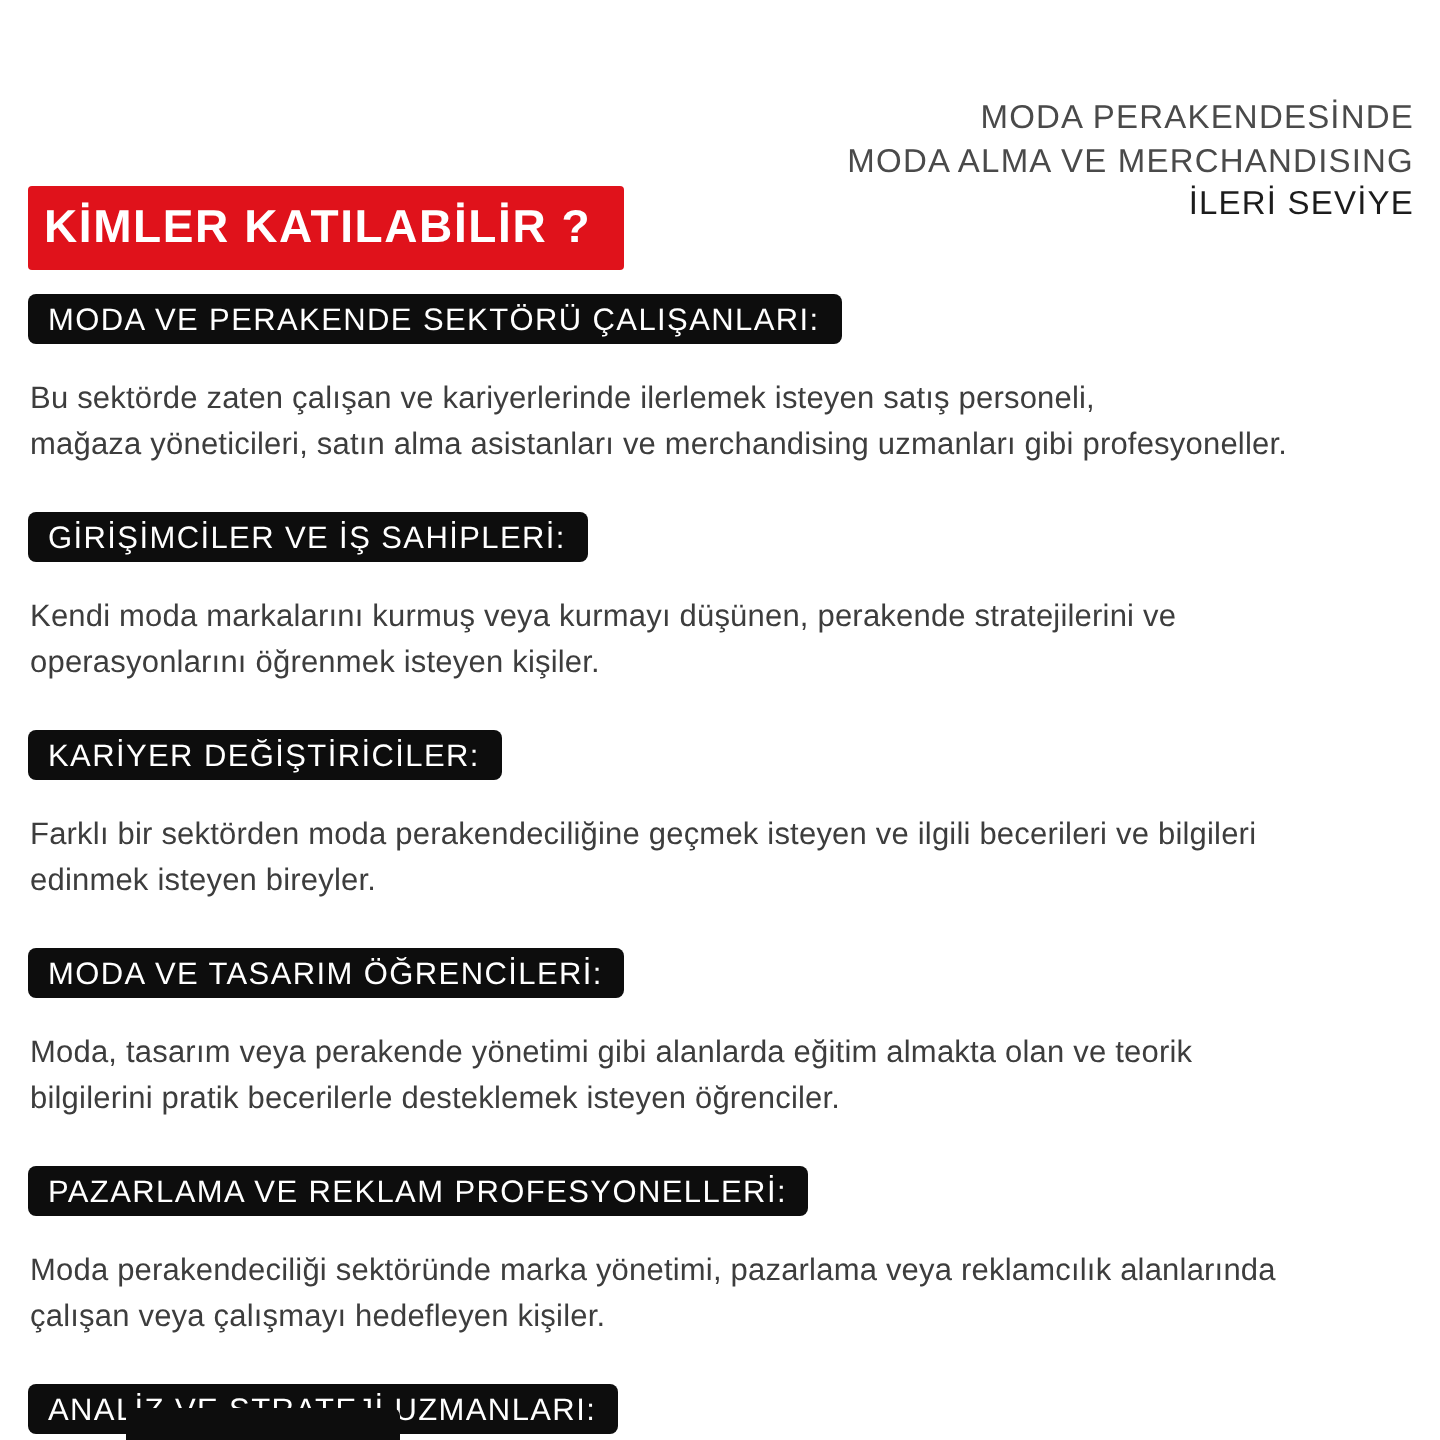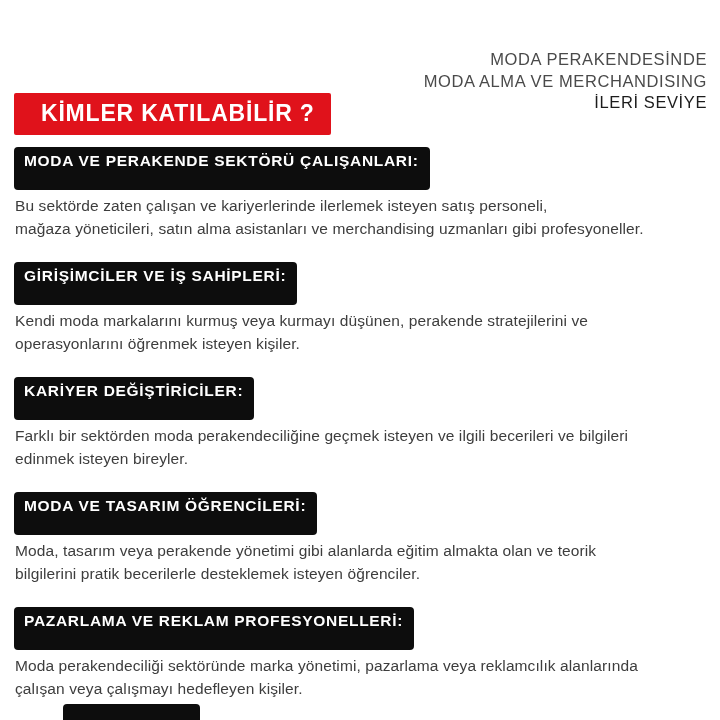--- a/index.html
+++ b/index.html
@@ -35,48 +35,48 @@
   
   .title-banner {
     position: absolute;
     left: 14px;
     top: 93px;
     background: #e0121b;
     color: #ffffff;
     font-weight: bold;
     font-size: 23px;
     letter-spacing: 0.8px;
-    padding: 7px 16px 8px 27px;
+    padding: 7px 16px 8px 8px;
     border-radius: 2px;
     white-space: nowrap;
   }
 
   
   .sections {
     position: absolute;
     top: 147px;
     left: 14px;
     right: 18px;
   }
   .section {
     margin-bottom: 22px;
   }
   .section-label {
     display: inline-block;
     background: #0d0d0d;
     color: #ffffff;
-    font-weight: bold;
+    font-weight: normal;
     font-size: 15.5px;
     letter-spacing: 0.7px;
-    padding: 5px 11px 20px 10px;
+    padding: 5px 11px 2px 10px;
     border-radius: 4px;
     white-space: nowrap;
   }
   .section-body {
-    margin-top: 4px;
+    margin-top: 16px;
     margin-left: 1px;
     color: #3d3d3d;
     font-size: 15.5px;
     line-height: 23px;
     letter-spacing: 0.1px;
     white-space: pre-line;
   }
 
   
   .bottom-partial-bar {

